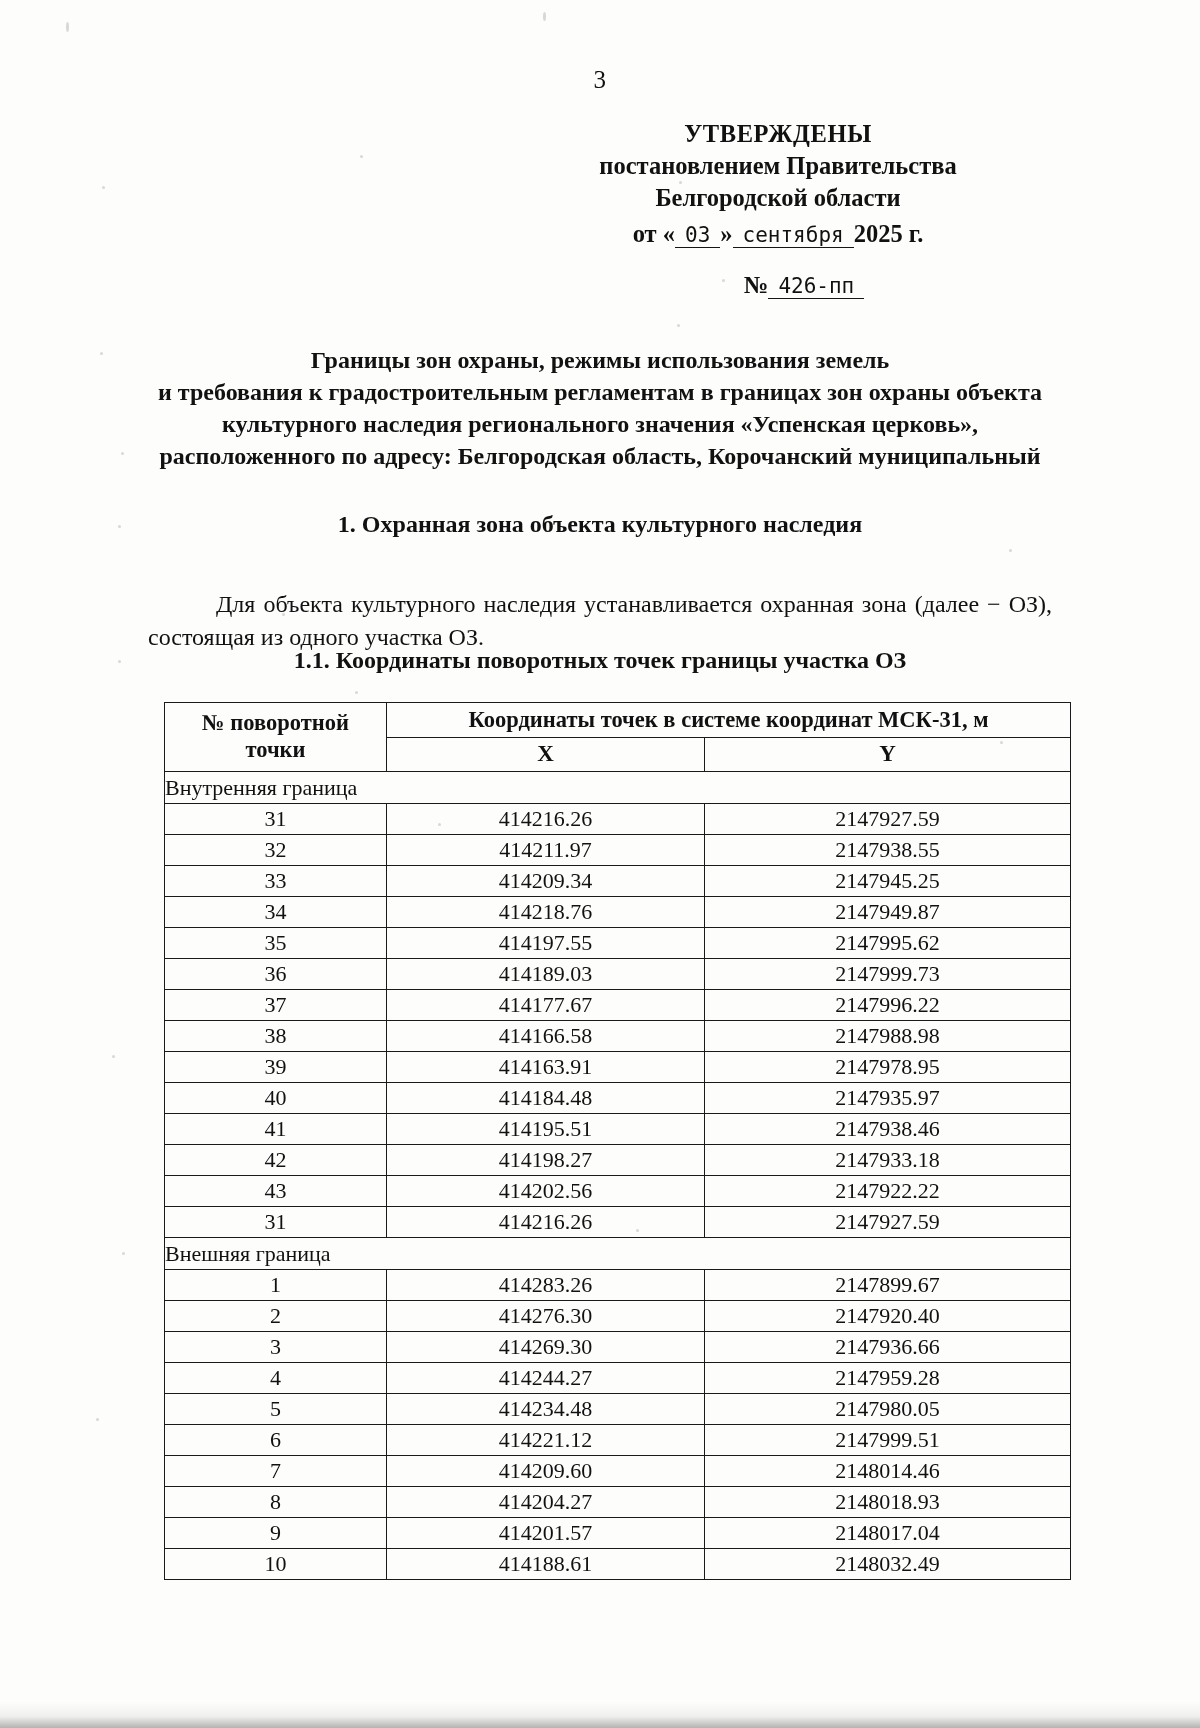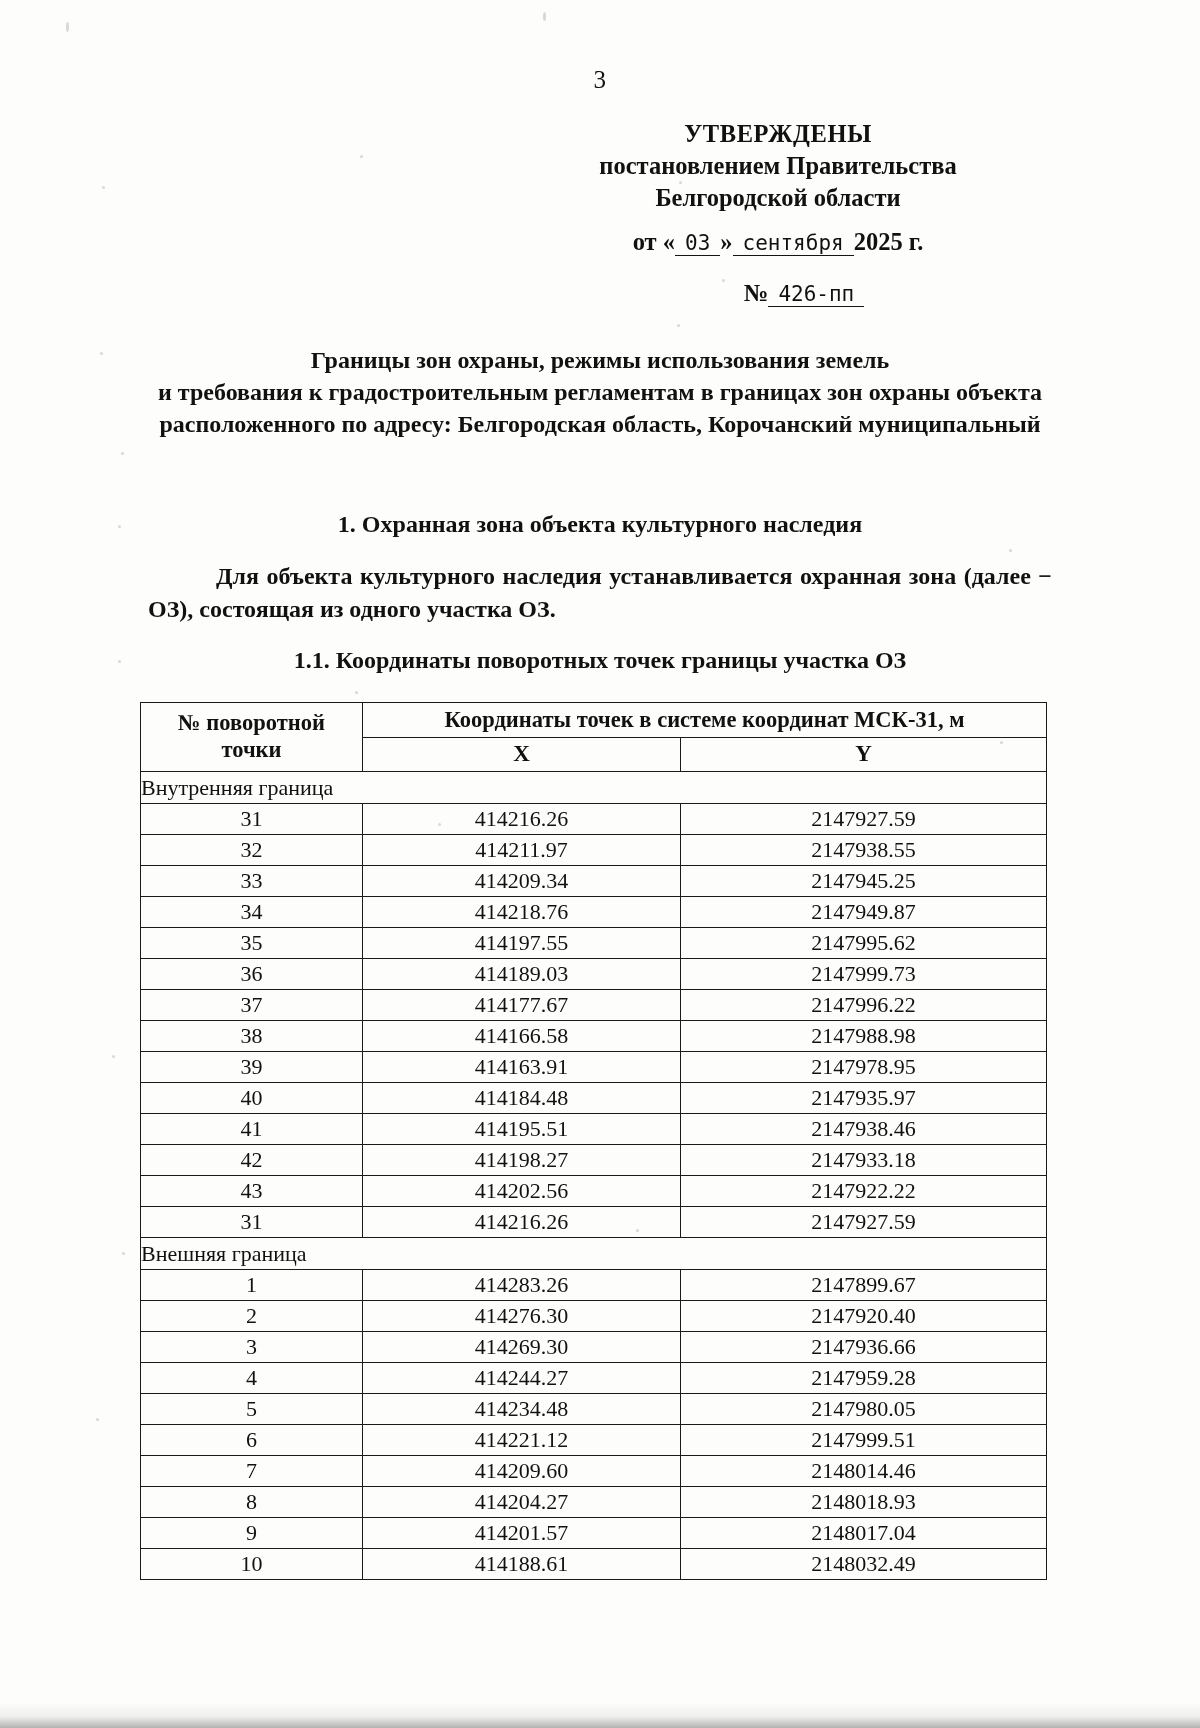--- a/index.html
+++ b/index.html
@@ -78,21 +78,21 @@
   }
   .approval-block .approved-by {
     display: block;
   }
   .approval-block .approved-region {
     display: block;
   }
 
   .date-line {
     display: block;
-    margin-top: 12px;
+    margin-top: 4px;
     white-space: nowrap;
   }
   .date-line .lbl { font-weight: bold; }
   .typed {
     font-family: "DejaVu Sans Mono", "Liberation Mono", monospace;
     font-weight: normal;
     font-size: 21px;
     border-bottom: 1.6px solid #151515;
     padding: 0 10px 1px 10px;
     display: inline-block;
@@ -126,44 +126,43 @@
     width: 912px;
     text-align: center;
     font-weight: bold;
     font-size: 24px;
   }
 
   
   .body-paragraph {
     position: absolute;
     left: 148px;
-    top: 560px;
+    top: 588px;
     width: 904px;
     font-size: 24px;
     line-height: 1.36;
     text-align: justify;
-    font-weight: bold;
   }
   .body-paragraph .indent { display: inline-block; width: 68px; }
 
   
   .subsection-heading {
     position: absolute;
     left: 144px;
     top: 647px;
     width: 912px;
     text-align: center;
     font-weight: bold;
     font-size: 24px;
   }
 
   
   .coord-table {
     position: absolute;
-    left: 140px;
+    left: 164px;
     top: 702px;
     width: 906px;
     border-collapse: collapse;
     table-layout: fixed;
     font-size: 22px;
     border-radius: 31px;
   }
   .coord-table td, .coord-table th {
     border: 1.4px solid #1a1a1a;
     padding: 0;
@@ -241,20 +240,21 @@
       </span>
 
       <span class="number-line">
         <span class="lbl">№</span><span class="typed">426-пп</span>
       </span>
     </div>
 
     <div class="doc-title">
       <span>Границы зон охраны, режимы использования земель</span>
       <span>и требования к градостроительным регламентам в границах зон охраны объекта</span>
+      <span>культурного наследия регионального значения «Успенская церковь»,</span>
       <span>расположенного по адресу: Белгородская область, Корочанский муниципальный</span>
     </div>
 
     <div class="section-heading">1. Охранная зона объекта культурного наследия</div>
 
     <div class="body-paragraph">
       <span class="indent"></span><span>Для объекта культурного наследия устанавливается охранная зона (далее − ОЗ),</span>
       <span>состоящая из одного участка ОЗ.</span>
     </div>
 

